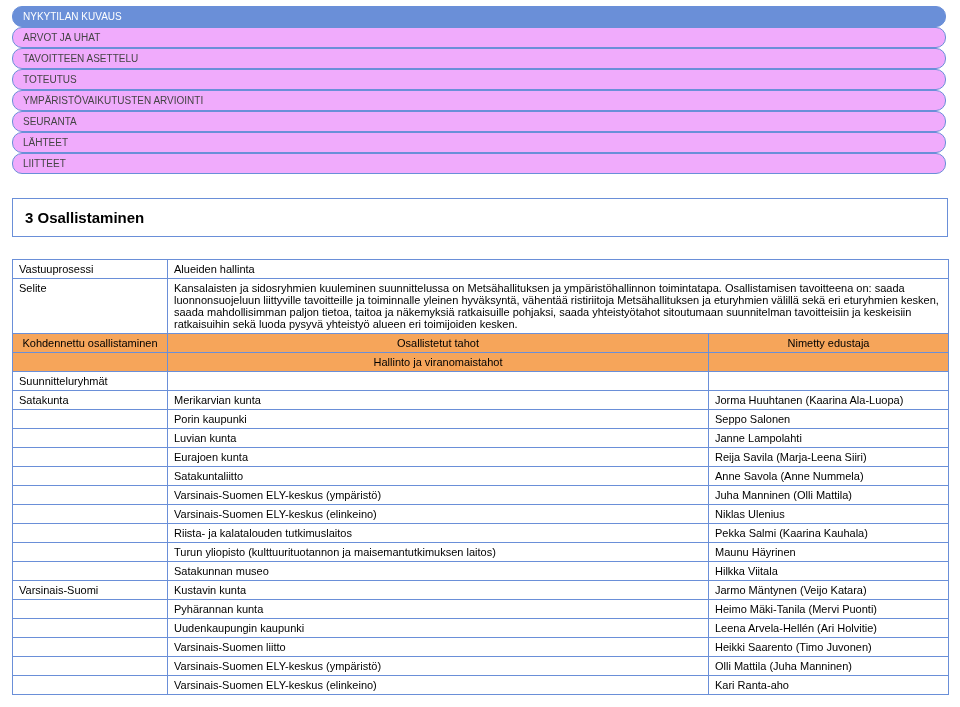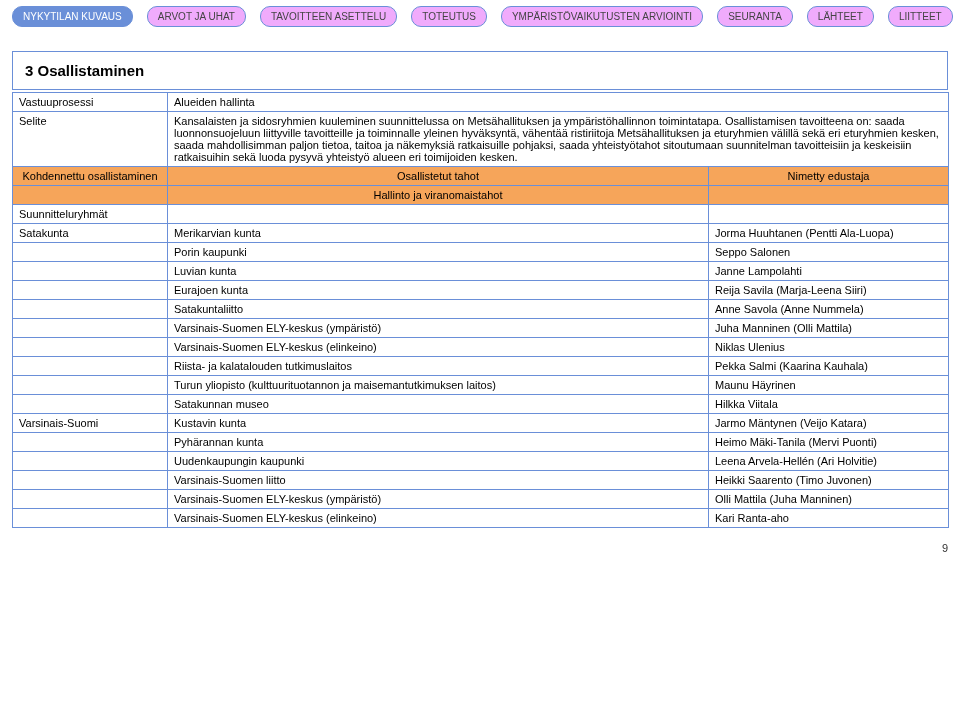--- a/index.html
+++ b/index.html
@@ -6,42 +6,43 @@
   body {
     font-family: Arial, Helvetica, sans-serif;
     font-size: 11px;
     color: #000;
     background: #fff;
     width: 960px;
     padding: 6px 12px 12px 12px;
   }
   .tabs {
     display: flex;
-    gap: 12px;
+    gap: 0;
     margin-bottom: 24px;
+    flex-direction: column;
   }
   .tab {
     border: 1px solid #6a8fd8;
     background: #f0abfc;
     color: #444;
     font-size: 10px;
     padding: 4px 10px;
     border-radius: 10px;
     margin-right: 2px;
     white-space: nowrap;
   }
   .tab.active {
     background: #6a8fd8;
     color: #fff;
     border-color: #6a8fd8;
   }
   .heading-box {
     border: 1px solid #6a8fd8;
     padding: 10px 12px;
-    margin-bottom: 2px;
+    margin-bottom: 22px;
   }
   .heading-box h3 {
     font-size: 15px;
     font-weight: bold;
   }
   table {
     width: 100%;
     border-collapse: collapse;
     table-layout: fixed;
   }
@@ -105,21 +106,21 @@
 
   <tr>
     <td>Suunnitteluryhmät</td>
     <td></td>
     <td></td>
   </tr>
 
   <tr>
     <td>Satakunta</td>
     <td>Merikarvian kunta</td>
-    <td>Jorma Huuhtanen (Pentti Ala-Luopa)</td>
+    <td>Jorma Huuhtanen (Kaarina Ala-Luopa)</td>
   </tr>
   <tr>
     <td></td>
     <td>Porin kaupunki</td>
     <td>Seppo Salonen</td>
   </tr>
   <tr>
     <td></td>
     <td>Luvian kunta</td>
     <td>Janne Lampolahti</td>

